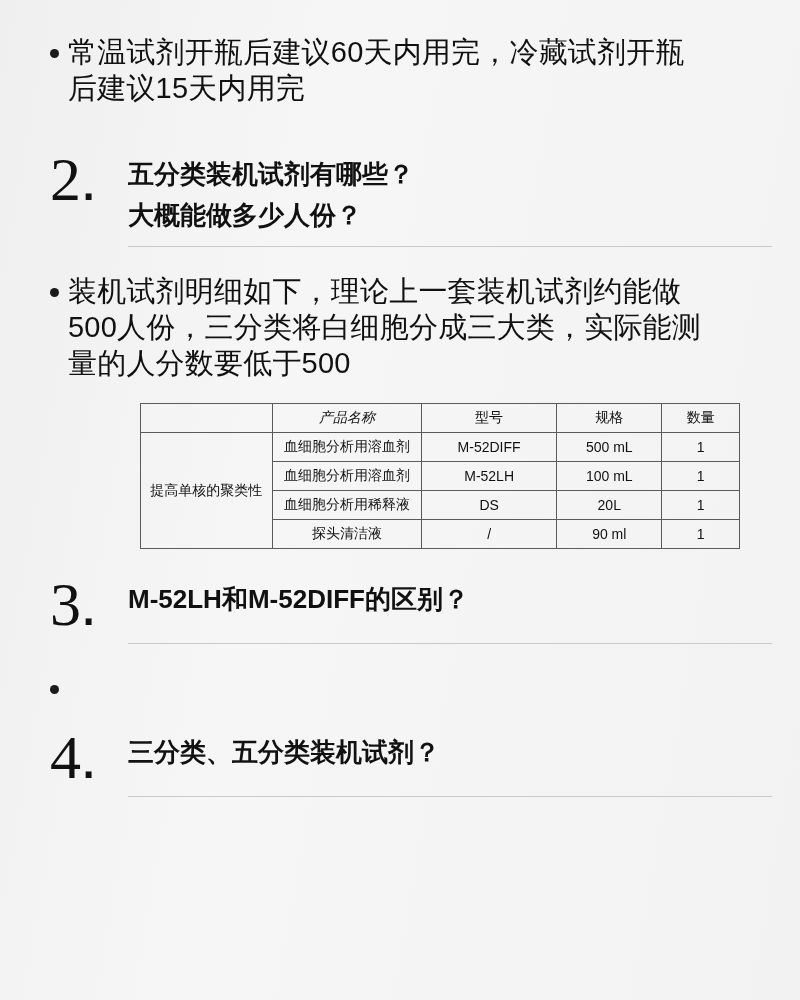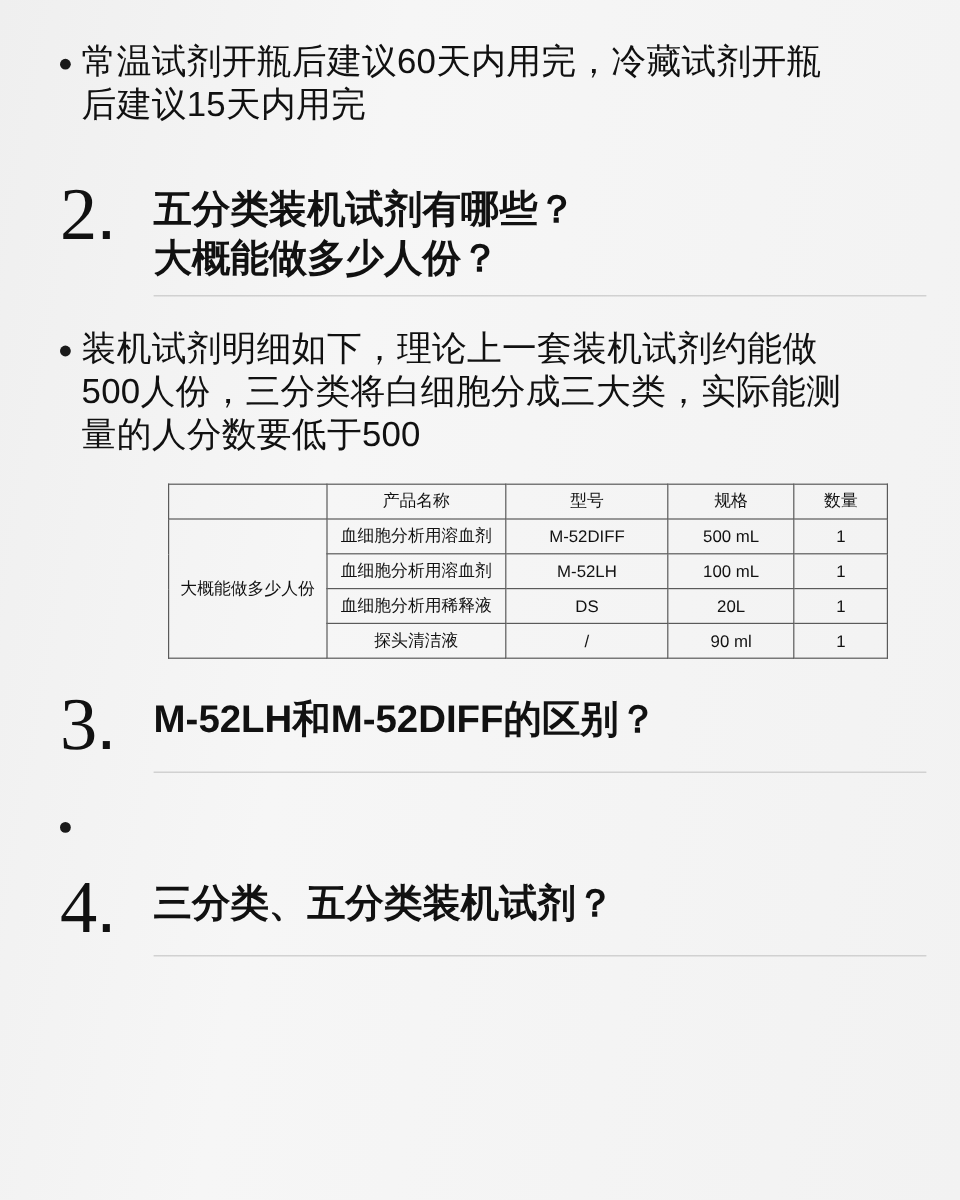--- a/index.html
+++ b/index.html
@@ -59,21 +59,21 @@
     color: #111;
     width: 78px;
     letter-spacing: -1px;
     font-family: "Liberation Serif", serif;
   }
   .qnum .dot {
     font-family: "Liberation Sans", sans-serif;
   }
   .qtitle {
     flex: 1 1 auto;
-    font-size: 32px;
+    font-size: 26px;
     line-height: 41px;
     font-weight: bold;
     color: #111;
     padding-top: 4px;
   }
   .rule {
     height: 1px;
     background: #c9c9c9;
     margin: 10px 0 0 0;
   }
@@ -101,21 +101,21 @@
   table.spec thead td {
     background: transparent;
   }
   td.corner {
     border-top: none;
     border-left: none;
   }
   td.rowlabel {
     width: 130px;
   }
-  .col-name { width: 150px; }
+  .col-name { width: 150px; font-style: italic; }
   .col-model { width: 130px; }
   .col-spec { width: 100px; }
   .col-qty { width: 70px; }
   .s2 { height: 26px; }
   .s3 { height: 34px; }
   .s4 { height: 44px; }
 </style>
 </head>
 <body>
 
@@ -152,21 +152,21 @@
         <tr>
           <td class="corner"></td>
           <td class="col-name">产品名称</td>
           <td class="col-model">型号</td>
           <td class="col-spec">规格</td>
           <td class="col-qty">数量</td>
         </tr>
       </thead>
       <tbody>
         <tr>
-          <td class="rowlabel" rowspan="4">大概能做多少人份</td>
+          <td class="rowlabel" rowspan="4">提高单核的聚类性</td>
           <td>血细胞分析用溶血剂</td>
           <td>M-52DIFF</td>
           <td>500 mL</td>
           <td>1</td>
         </tr>
         <tr>
           <td>血细胞分析用溶血剂</td>
           <td>M-52LH</td>
           <td>100 mL</td>
           <td>1</td>

